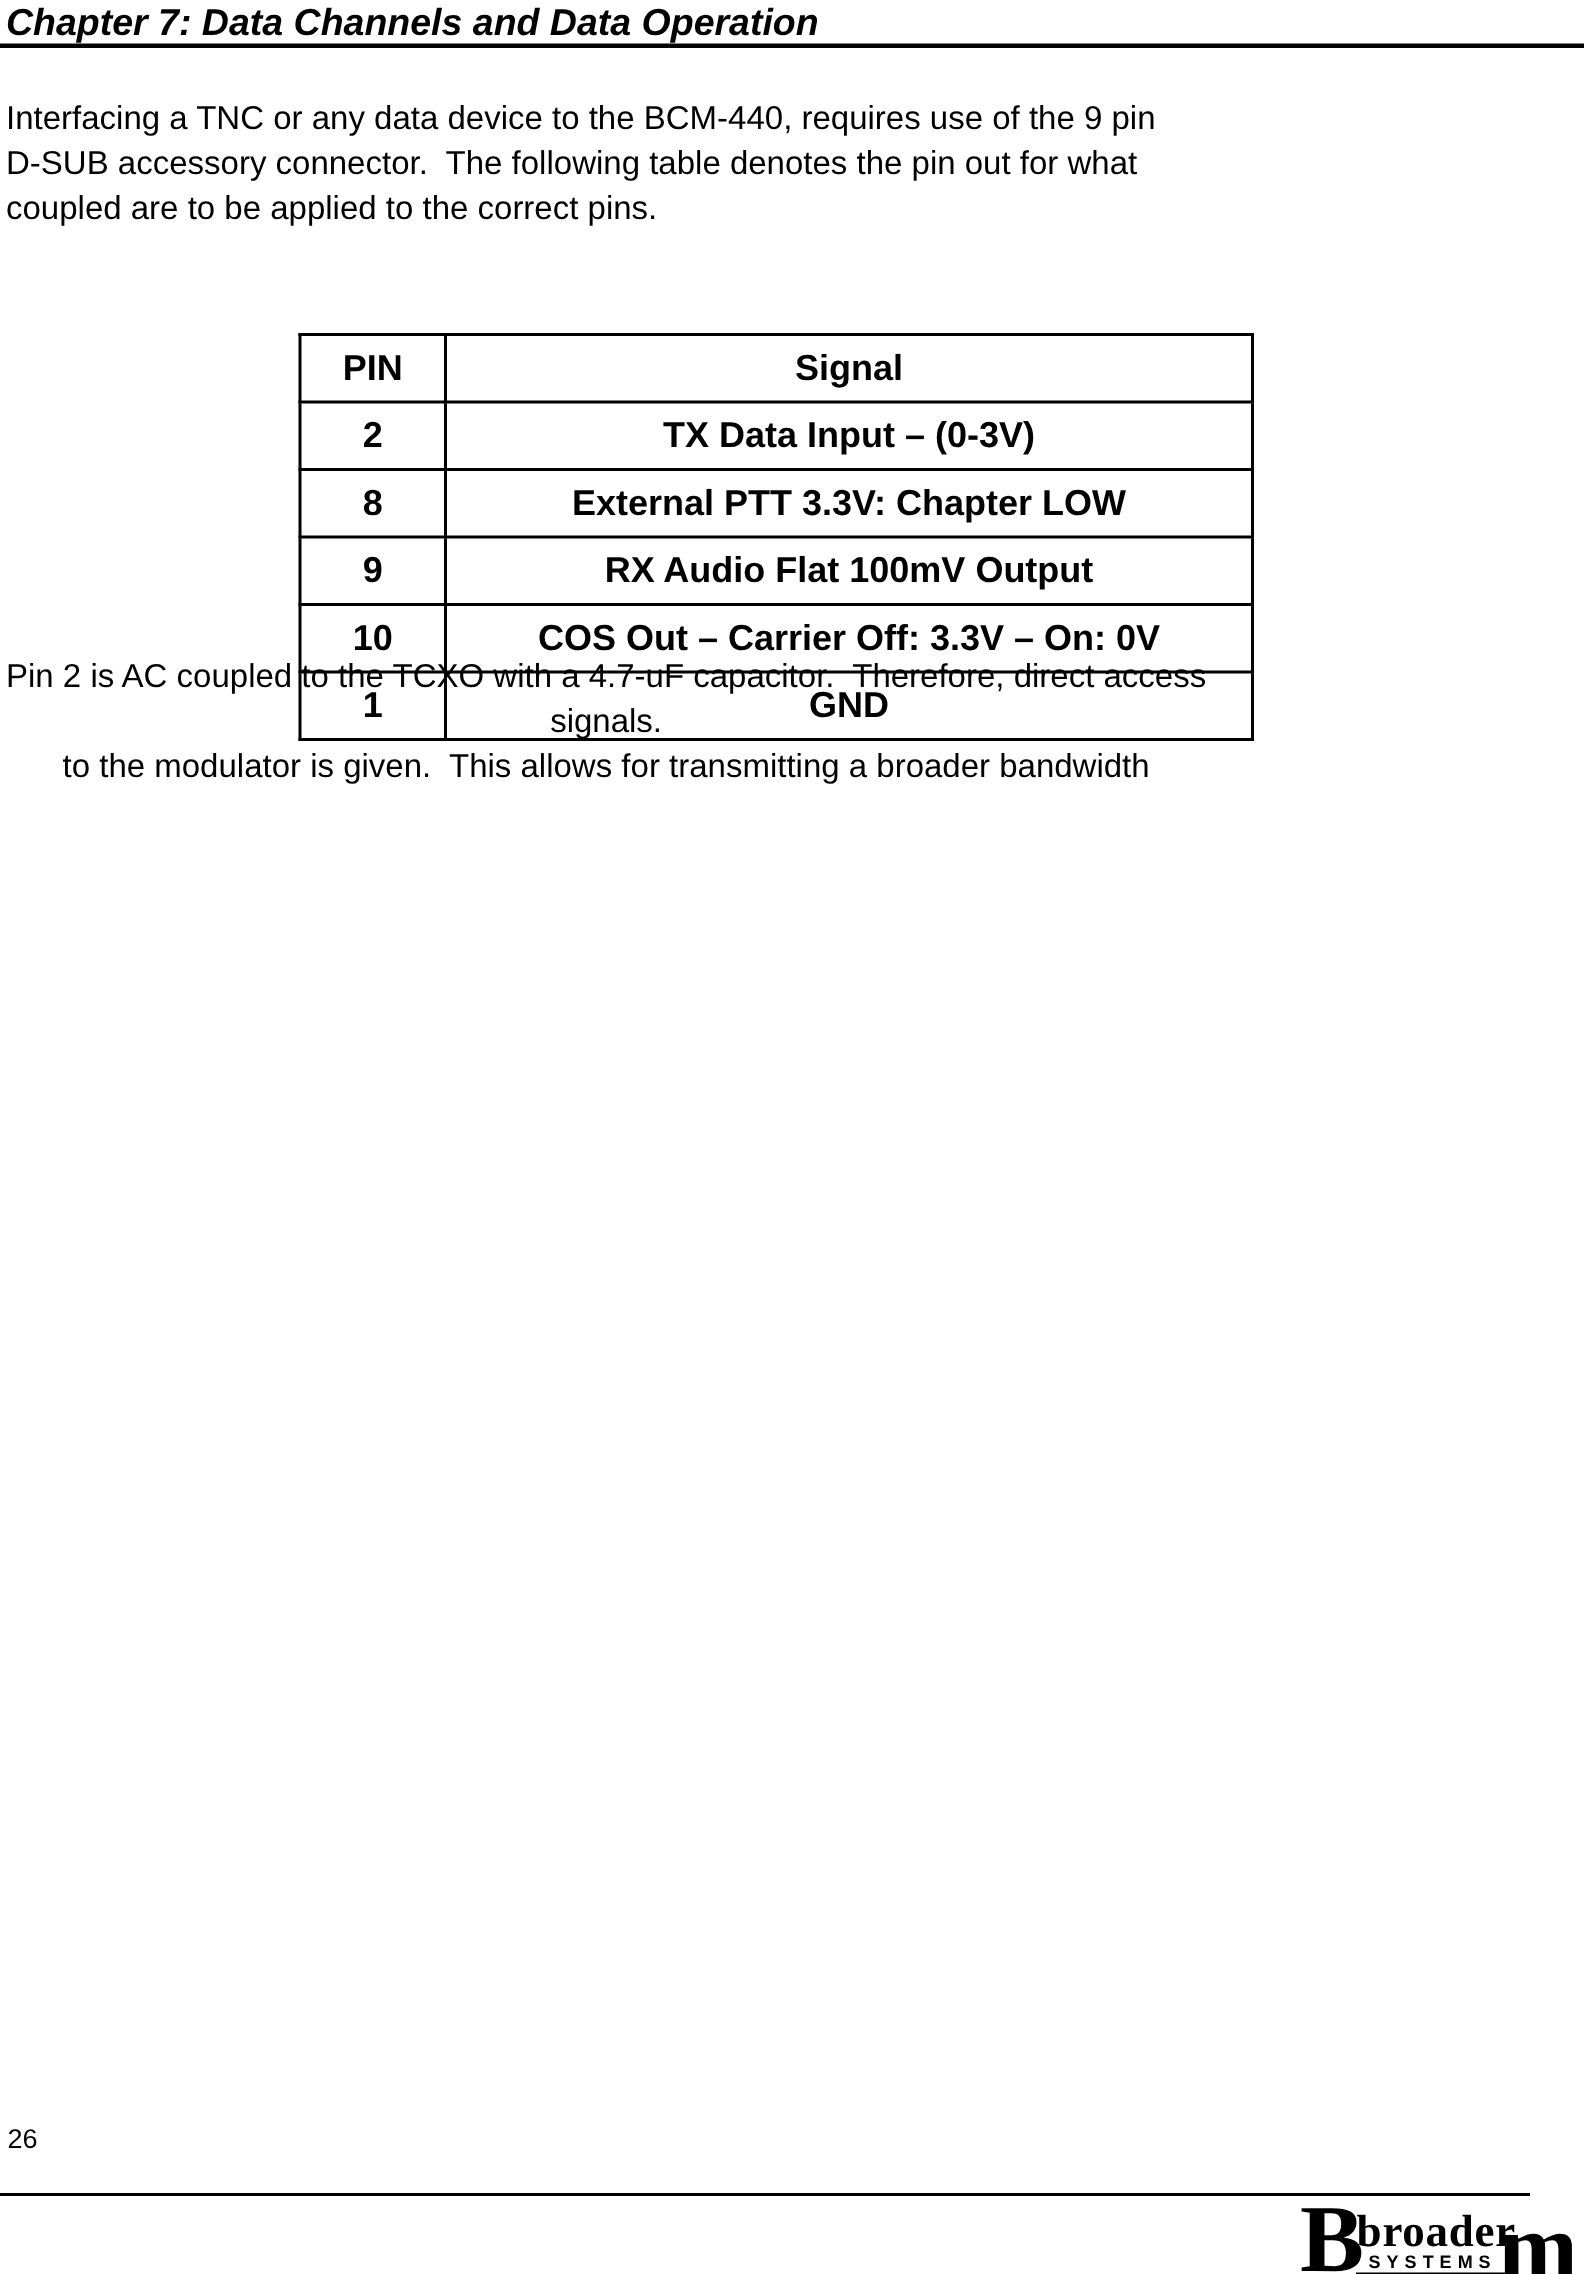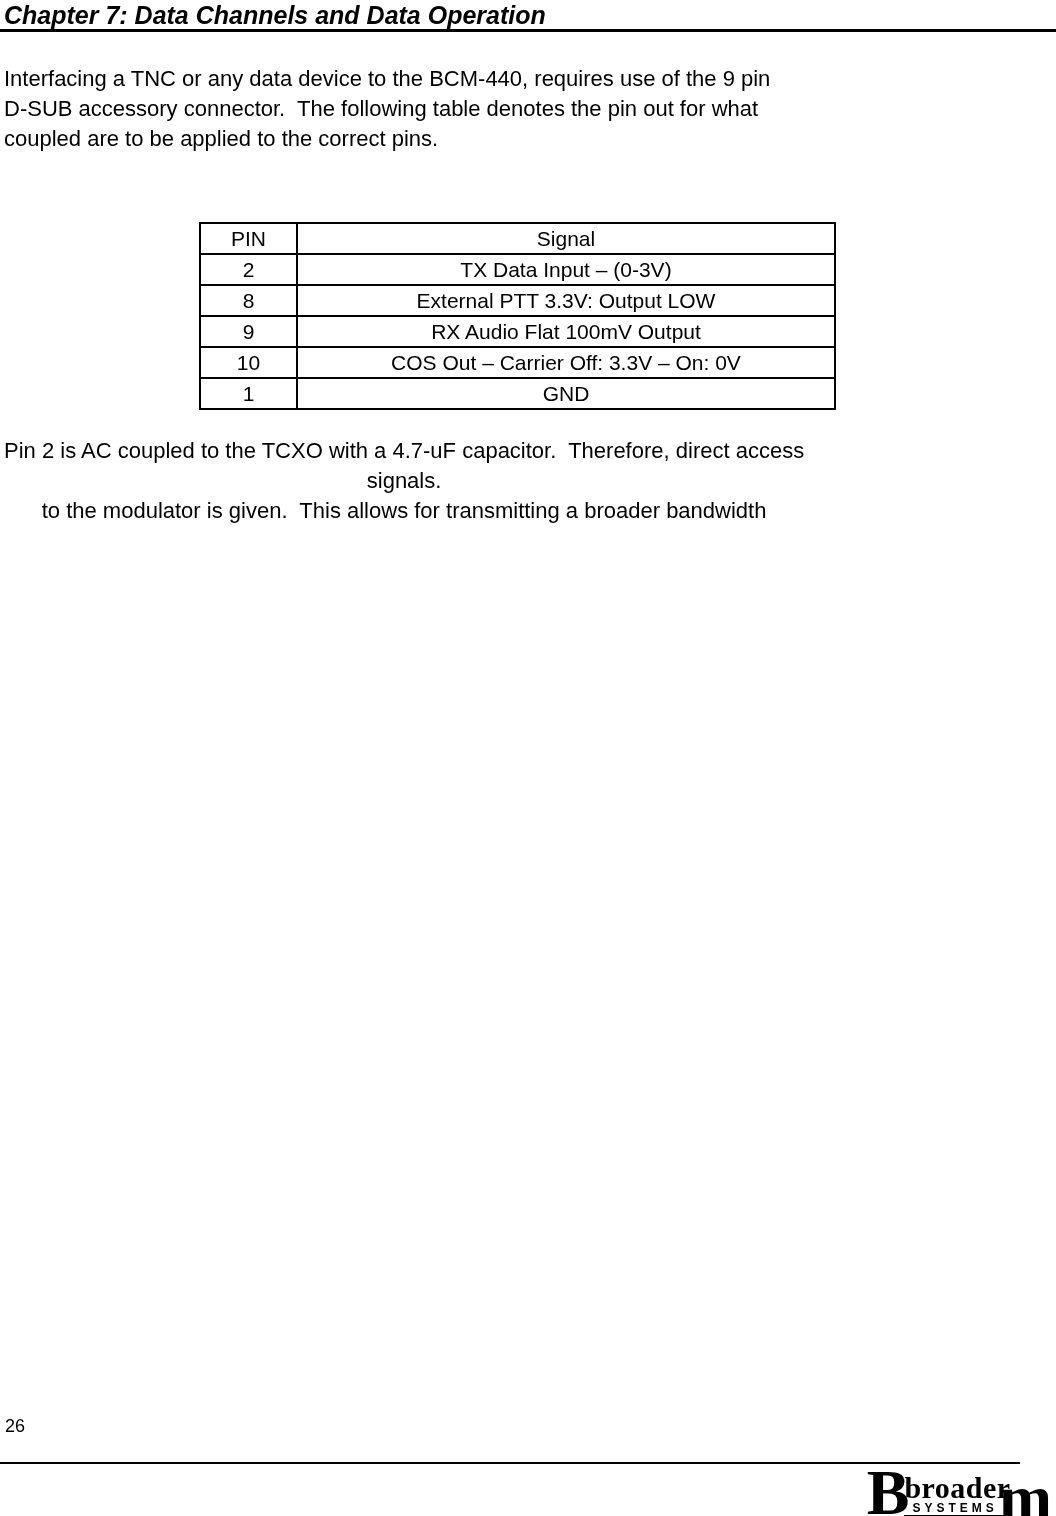--- a/index.html
+++ b/index.html
@@ -45,23 +45,23 @@
   .pin-table {
     position: absolute;
     top: 222px;
     left: 199px;
     border-collapse: collapse;
     table-layout: fixed;
     width: 635px;
   }
   .pin-table td, .pin-table th {
     border: 2px solid #000000;
-    height: 31px;
-    font-size: 21px;
-    font-weight: normal;
+    height: 45px;
+    font-size: 24px;
+    font-weight: bold;
     text-align: center;
     vertical-align: middle;
     padding: 0;
     white-space: pre;
     overflow: hidden;
   }
   .col-pin { width: 97px; }
   .col-signal { width: 538px; }
   .cell-left { text-align: left; padding-left: 10px; }
   .footer-rule {
@@ -140,21 +140,21 @@
       <tr>
         <th class="col-pin">PIN</th>
         <th class="col-signal">Signal</th>
       </tr>
       <tr>
         <td>2</td>
         <td>TX Data Input – (0-3V)</td>
       </tr>
       <tr>
         <td>8</td>
-        <td class="cell-left">External PTT 3.3V: Output LOW</td>
+        <td class="cell-left">External PTT 3.3V: Chapter LOW</td>
       </tr>
       <tr>
         <td>9</td>
         <td>RX Audio Flat 100mV Output</td>
       </tr>
       <tr>
         <td>10</td>
         <td>COS Out – Carrier Off: 3.3V – On: 0V</td>
       </tr>
       <tr>

